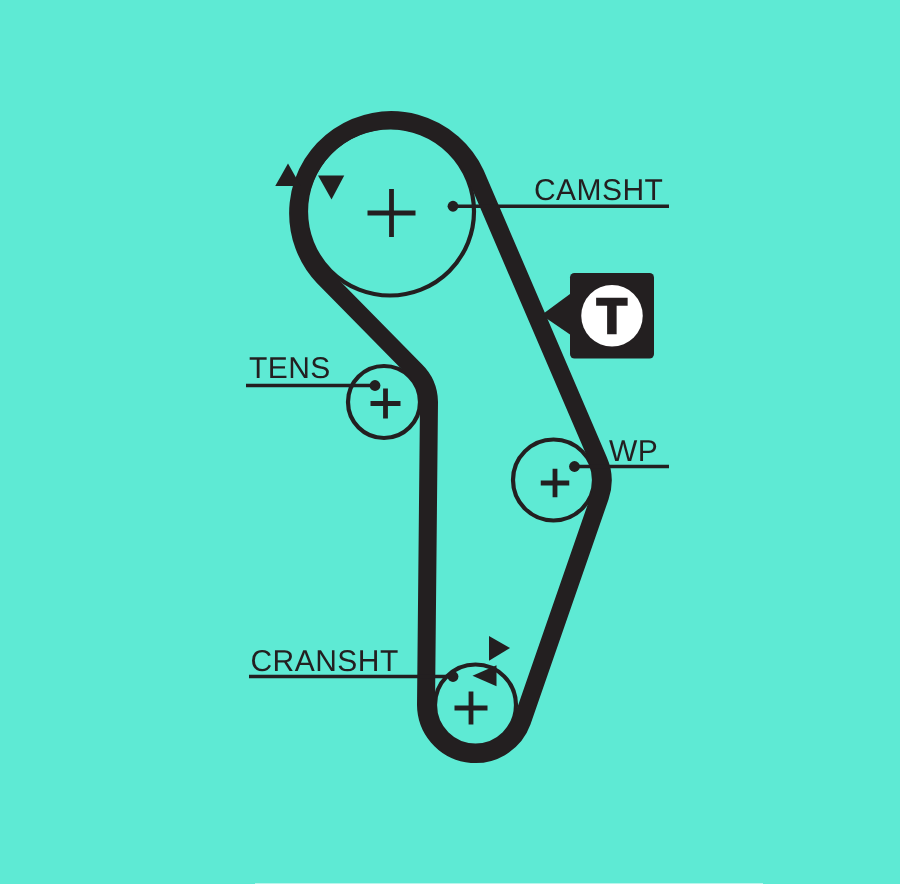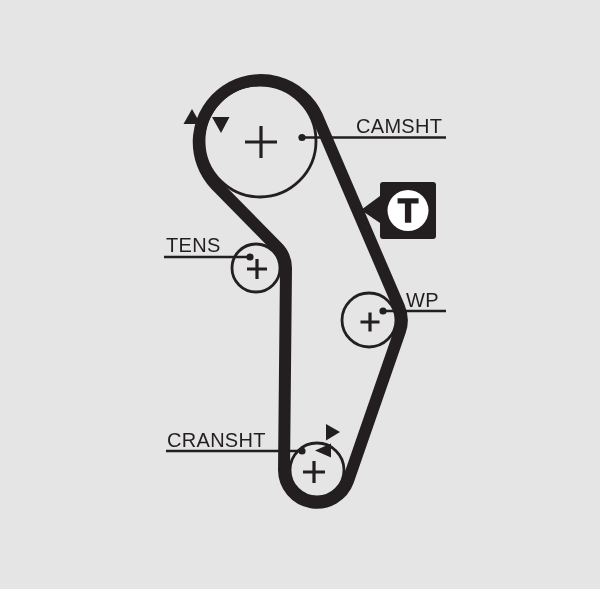--- a/index.html
+++ b/index.html
@@ -4,21 +4,21 @@
 <style>
   html, body {
     margin: 0;
     padding: 0;
     background: #ffffff;
   }
   #stage {
     position: relative;
     width: 600px;
     height: 589px;
-    background: #e5e5e5;
+    background: #5eead4;
     font-family: "Liberation Sans", sans-serif;
     overflow: hidden;
   }
   svg { display: block; }
   .belt {
     fill: none;
     stroke: #231f20;
     stroke-width: 12;
     stroke-linejoin: round;
     stroke-linecap: butt;

